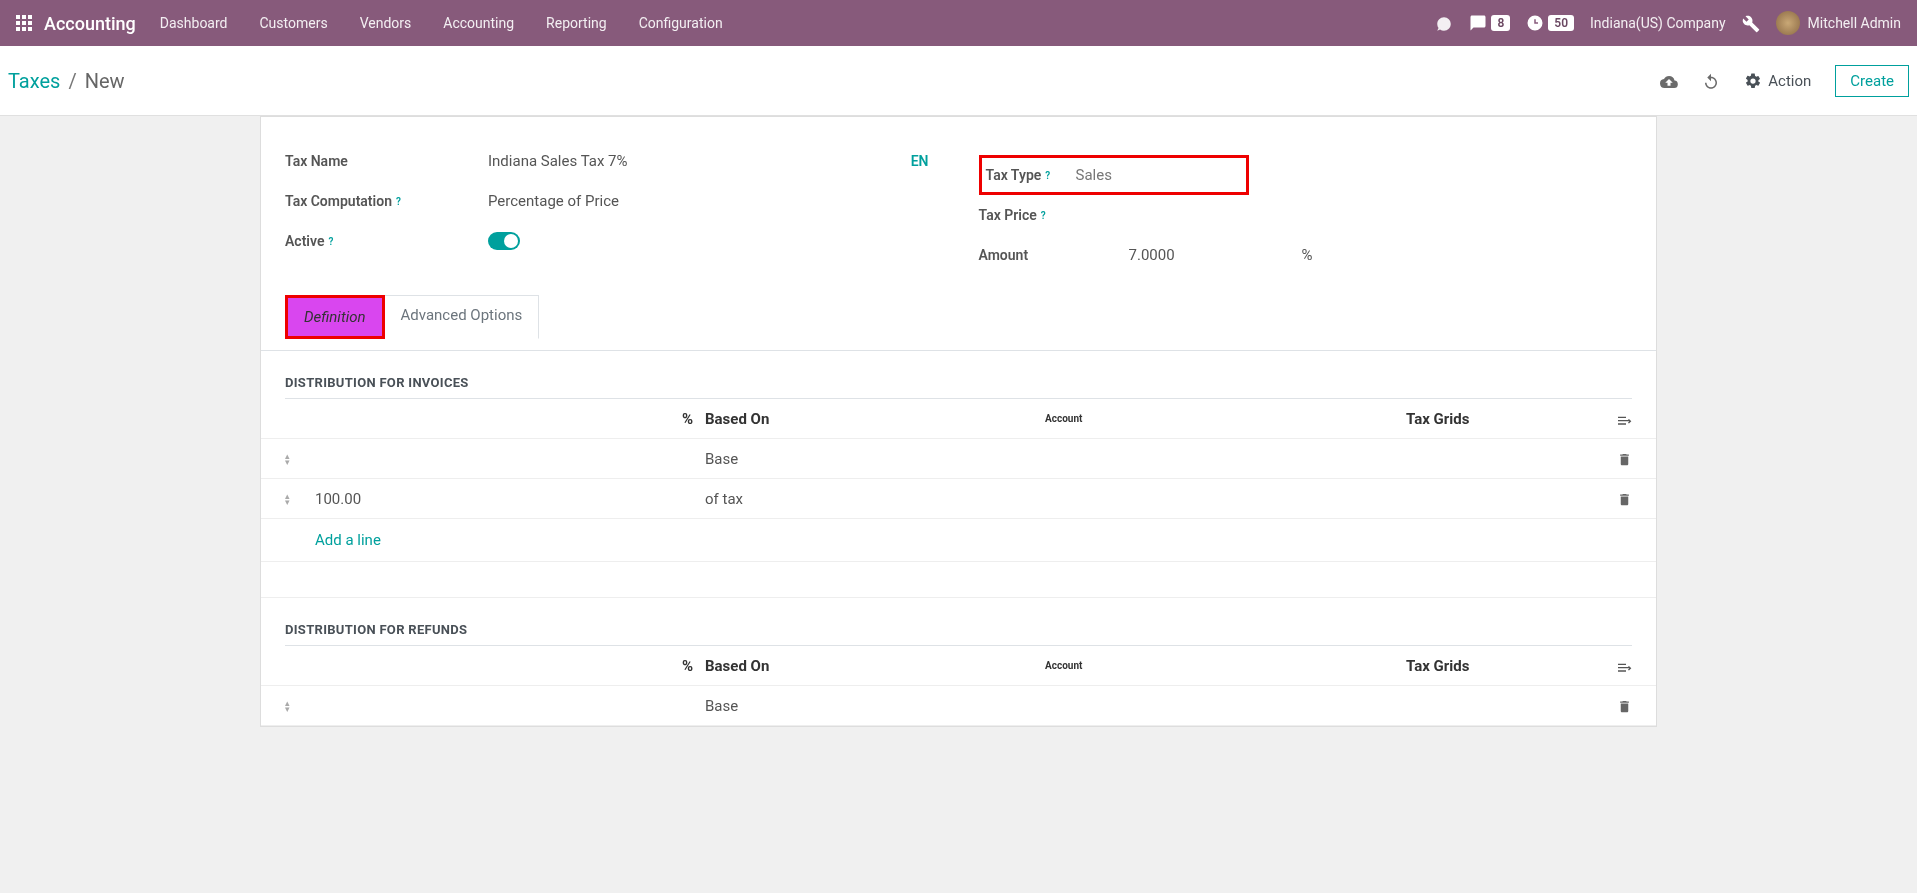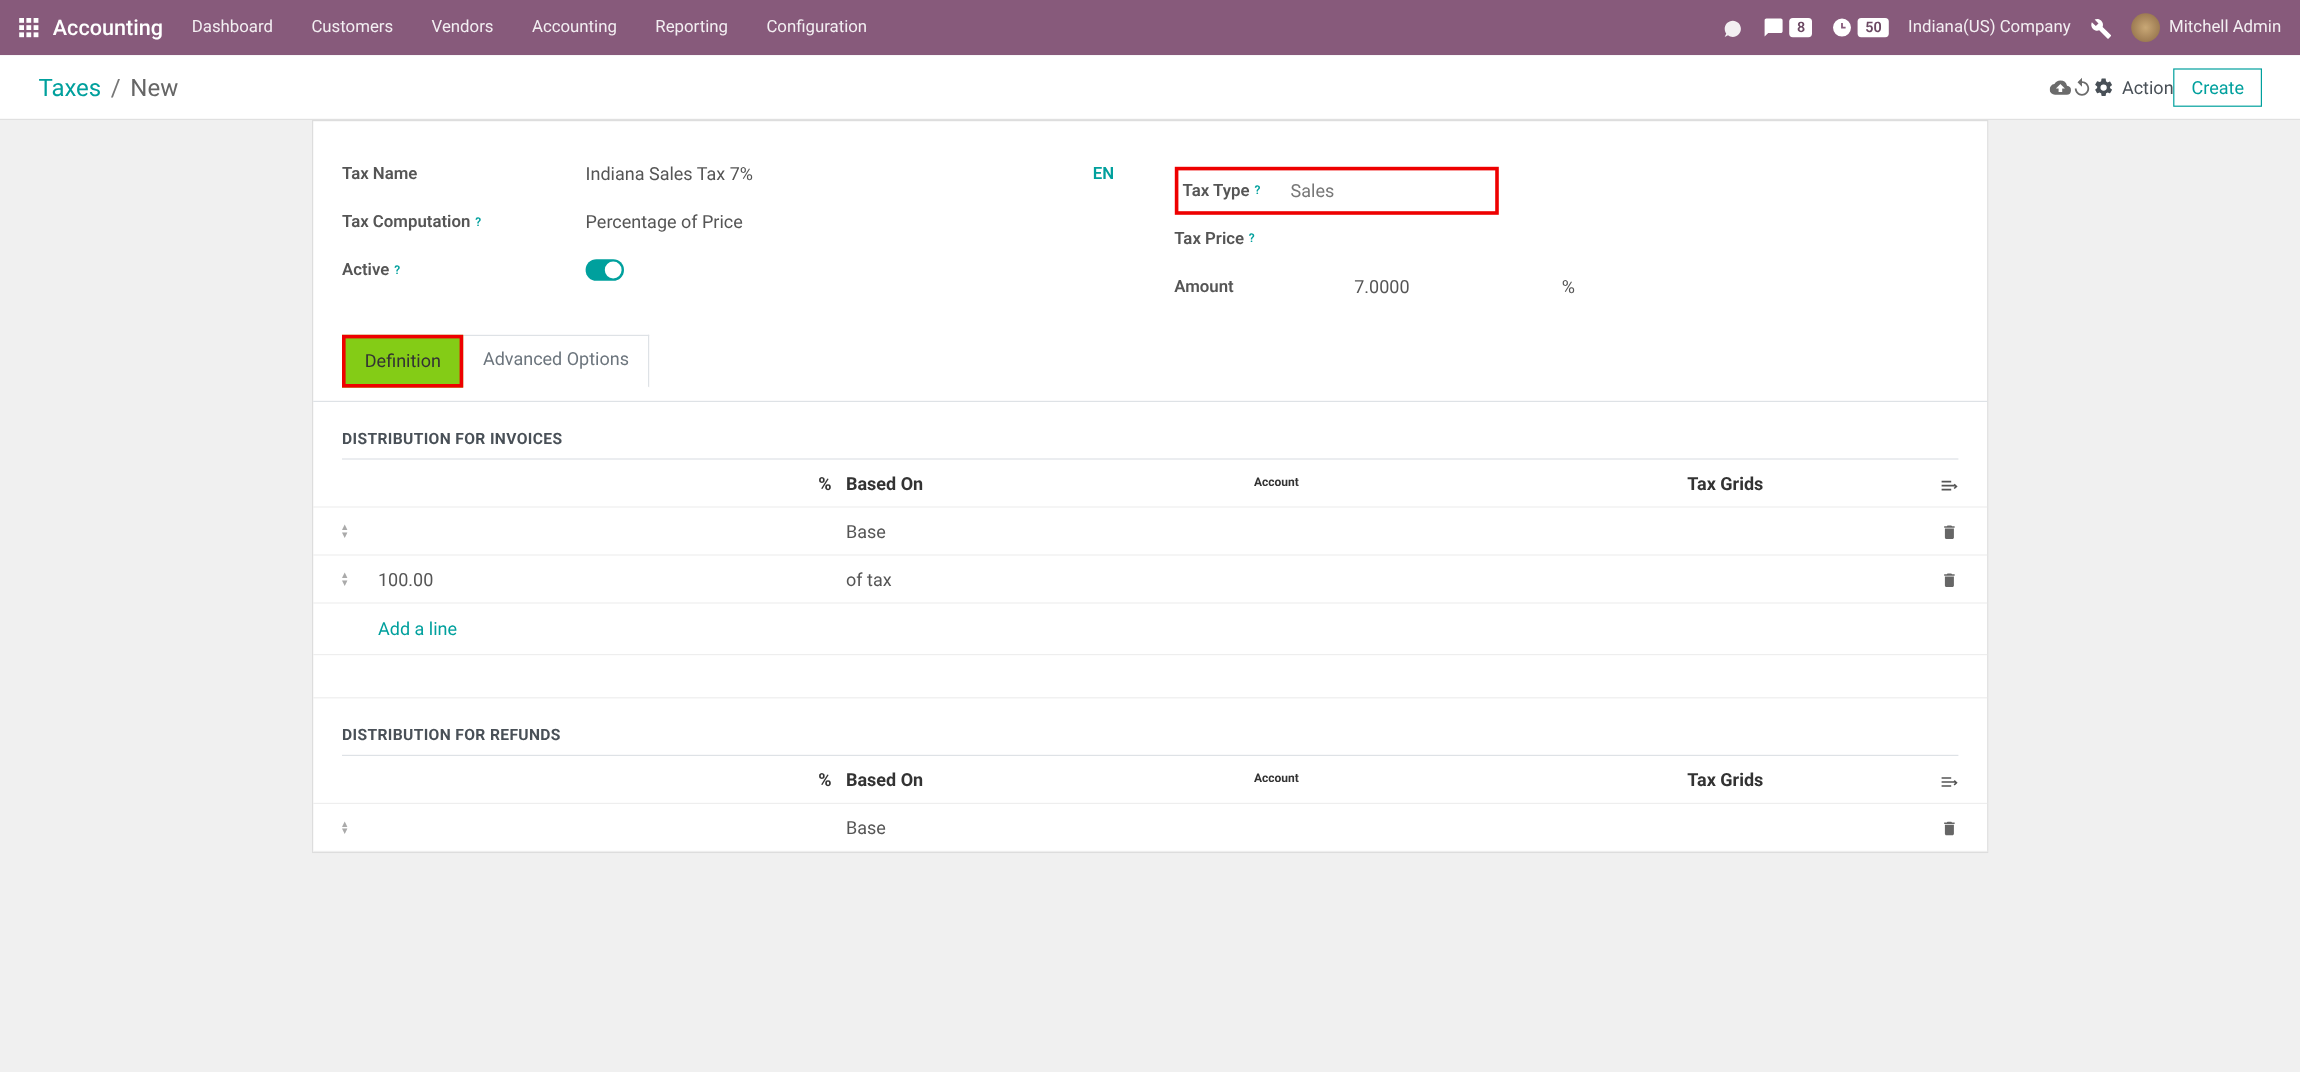--- a/index.html
+++ b/index.html
@@ -11,26 +11,26 @@
     .brand { font-size: 18px; font-weight: 500; margin-right: 24px; }
     .nav-items { display: flex; gap: 32px; flex: 1; }
     .nav-item { color: rgba(255,255,255,0.9); font-size: 14px; cursor: pointer; }
     .nav-right { display: flex; align-items: center; gap: 16px; }
     .badge-item { display: flex; align-items: center; gap: 4px; }
     .badge { background: #ffffff; color: #6b4862; padding: 1px 6px; border-radius: 3px; font-size: 12px; font-weight: 600; }
     .company-name { color: rgba(255,255,255,0.9); font-size: 14px; }
     .avatar { width: 24px; height: 24px; border-radius: 50%; background: radial-gradient(circle,#c9a876,#8a6843); display: inline-block; }
     .user-name { color: rgba(255,255,255,0.9); font-size: 14px; }
     
-    .control-bar { background: white; height: 54px; display: flex; align-items: center; padding: 0 32px; border-bottom: 1px solid #e0e0e0; }
+    .control-bar { background: white; height: 70px; display: flex; align-items: center; padding: 0 8px; border-bottom: 1px solid #e0e0e0; }
     .breadcrumb { display: flex; align-items: center; gap: 8px; flex: 1; }
     .breadcrumb-link { color: #00a09d; font-size: 20px; cursor: pointer; }
     .breadcrumb-sep { color: #777; font-size: 20px; }
     .breadcrumb-current { color: #666; font-size: 20px; }
-    .control-actions { display: flex; align-items: center; }
+    .control-actions { display: flex; align-items: center; gap: 24px; }
     .icon-btn { color: #6b6b6b; cursor: pointer; font-size: 18px; }
     .action-btn { display: flex; align-items: center; gap: 6px; color: #495057; cursor: pointer; font-size: 15px; }
     .create-btn { border: 1px solid #00a09d; color: #00a09d; background: white; padding: 6px 14px; cursor: pointer; font-size: 15px; }
     
     .form-sheet { background: white; max-width: 1397px; margin: 0 auto; border: 1px solid #ddd; }
     .form-content { padding: 24px 24px 12px; }
     .form-row { display: flex; gap: 40px; }
     .form-col { flex: 1; }
     .field-row { display: flex; align-items: center; min-height: 40px; gap: 48px; }
     .field-label { width: 155px; color: #555; font-size: 14px; font-weight: 600; display: flex; align-items: center; gap: 4px; }
@@ -44,21 +44,21 @@
     .tax-type-box { display: flex; align-items: center; height: 40px; width: 270px; }
     .tax-type-box .field-label { width: 90px; }
     
     .amount-row { display: flex; align-items: center; }
     .amount-label { width: 102px; color: #555; font-size: 14px; font-weight: 600; }
     .amount-value { width: 125px; color: #555; font-size: 15px; }
     .amount-unit { color: #555; font-size: 15px; }
     
     .tabs { display: flex; margin-top: 20px; }
     .tab { padding: 10px 16px; cursor: pointer; color: #6c757d; font-size: 15px; border: 1px solid transparent; }
-    .tab.active { background: #84cc16; border: 1px solid #dee2e6; border-bottom-color: white; position: relative; z-index: 2; color: #333; }
+    .tab.active { background: #d946ef; border: 1px solid #dee2e6; border-bottom-color: white; position: relative; z-index: 2; color: #333; font-style: italic; }
     .tab.highlighted { border: 3px solid #ee0000 !important; }
     .tabs-border { border-top: 1px solid #dee2e6; margin-top: -1px; }
     
     .section-title { font-size: 13px; font-weight: 700; color: #495057; letter-spacing: 0.3px; padding: 24px 24px 8px; }
     .section-underline { border-bottom: 1px solid #dee2e6; margin: 0 24px 0; }
     
     .data-table { width: 100%; }
     .th-row { display: flex; align-items: center; padding: 10px 24px; border-bottom: 1px solid #eee; }
     .th-handle { width: 30px; }
     .th-pct { width: 390px; text-align: right; font-weight: 700; color: #333; font-size: 15px; padding-right: 12px; }

